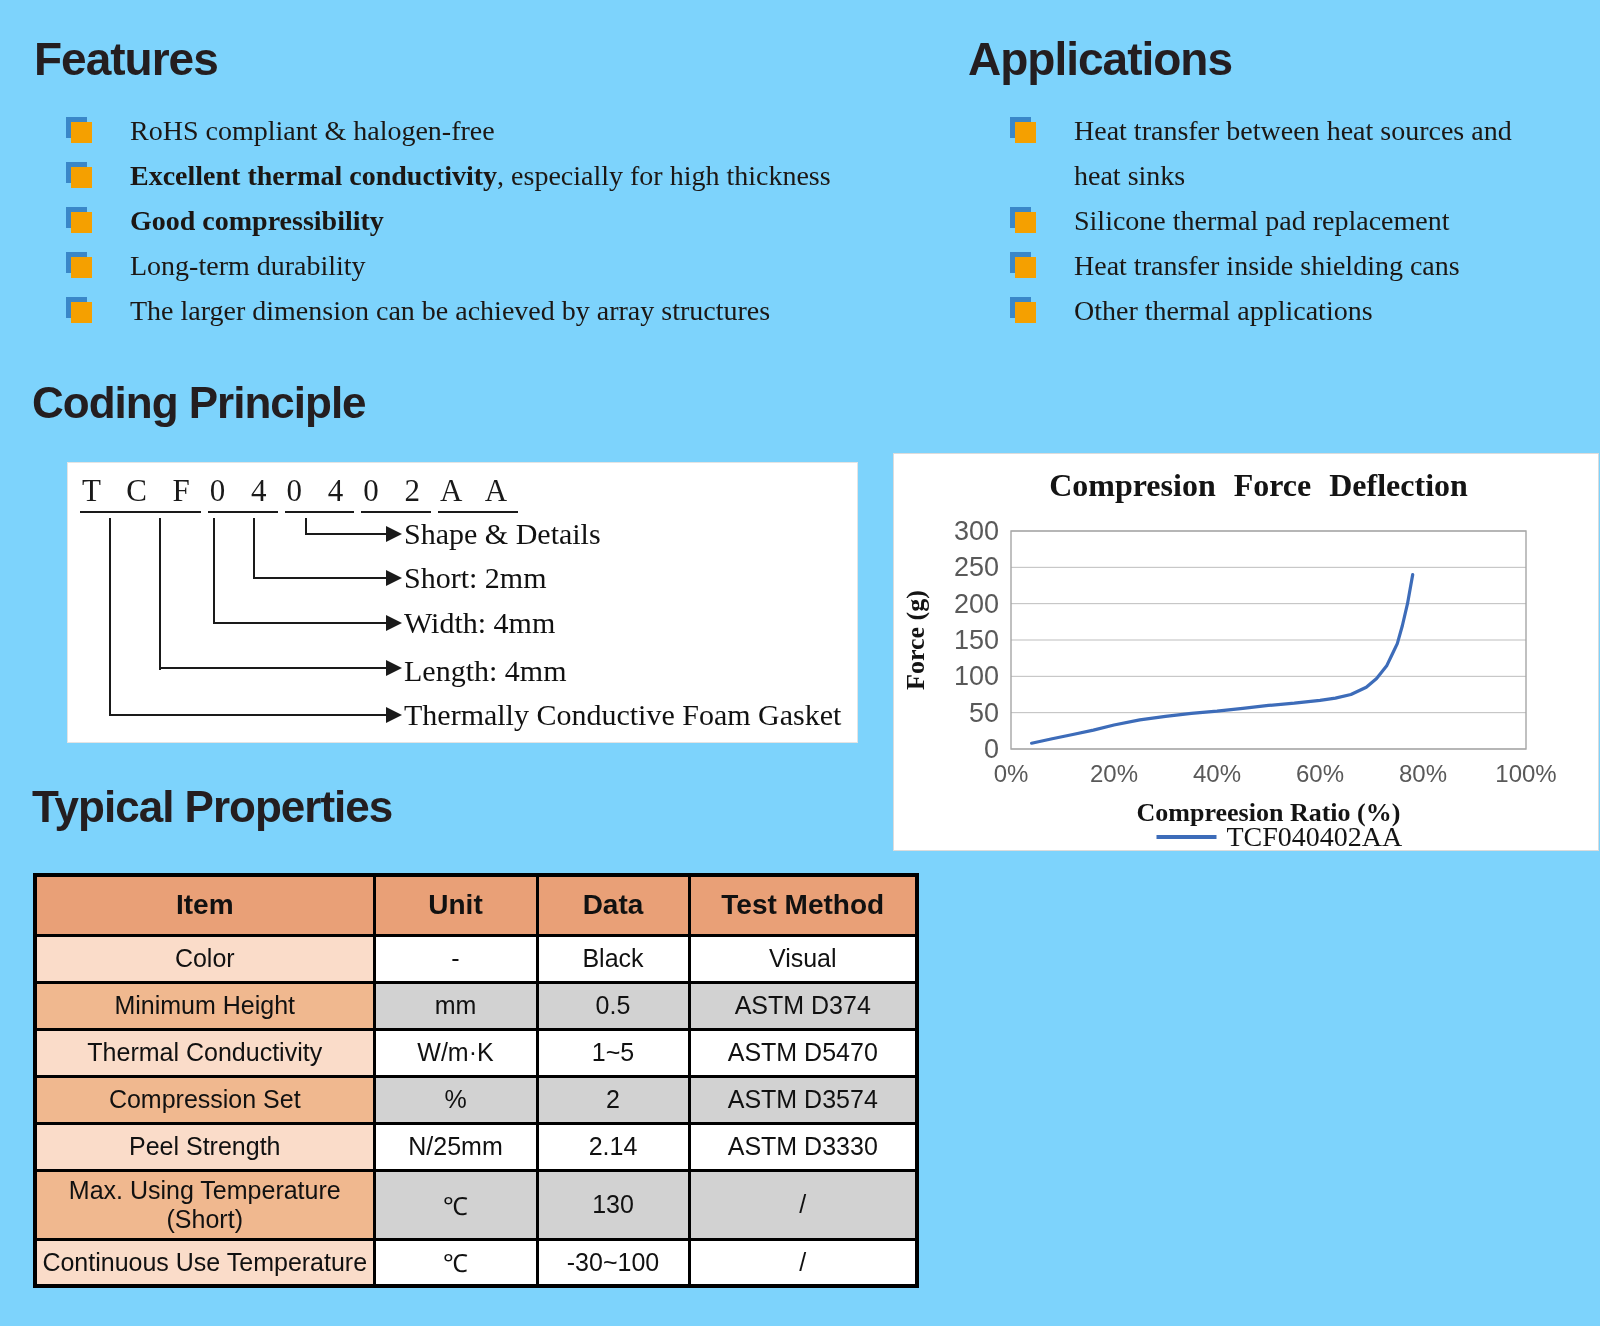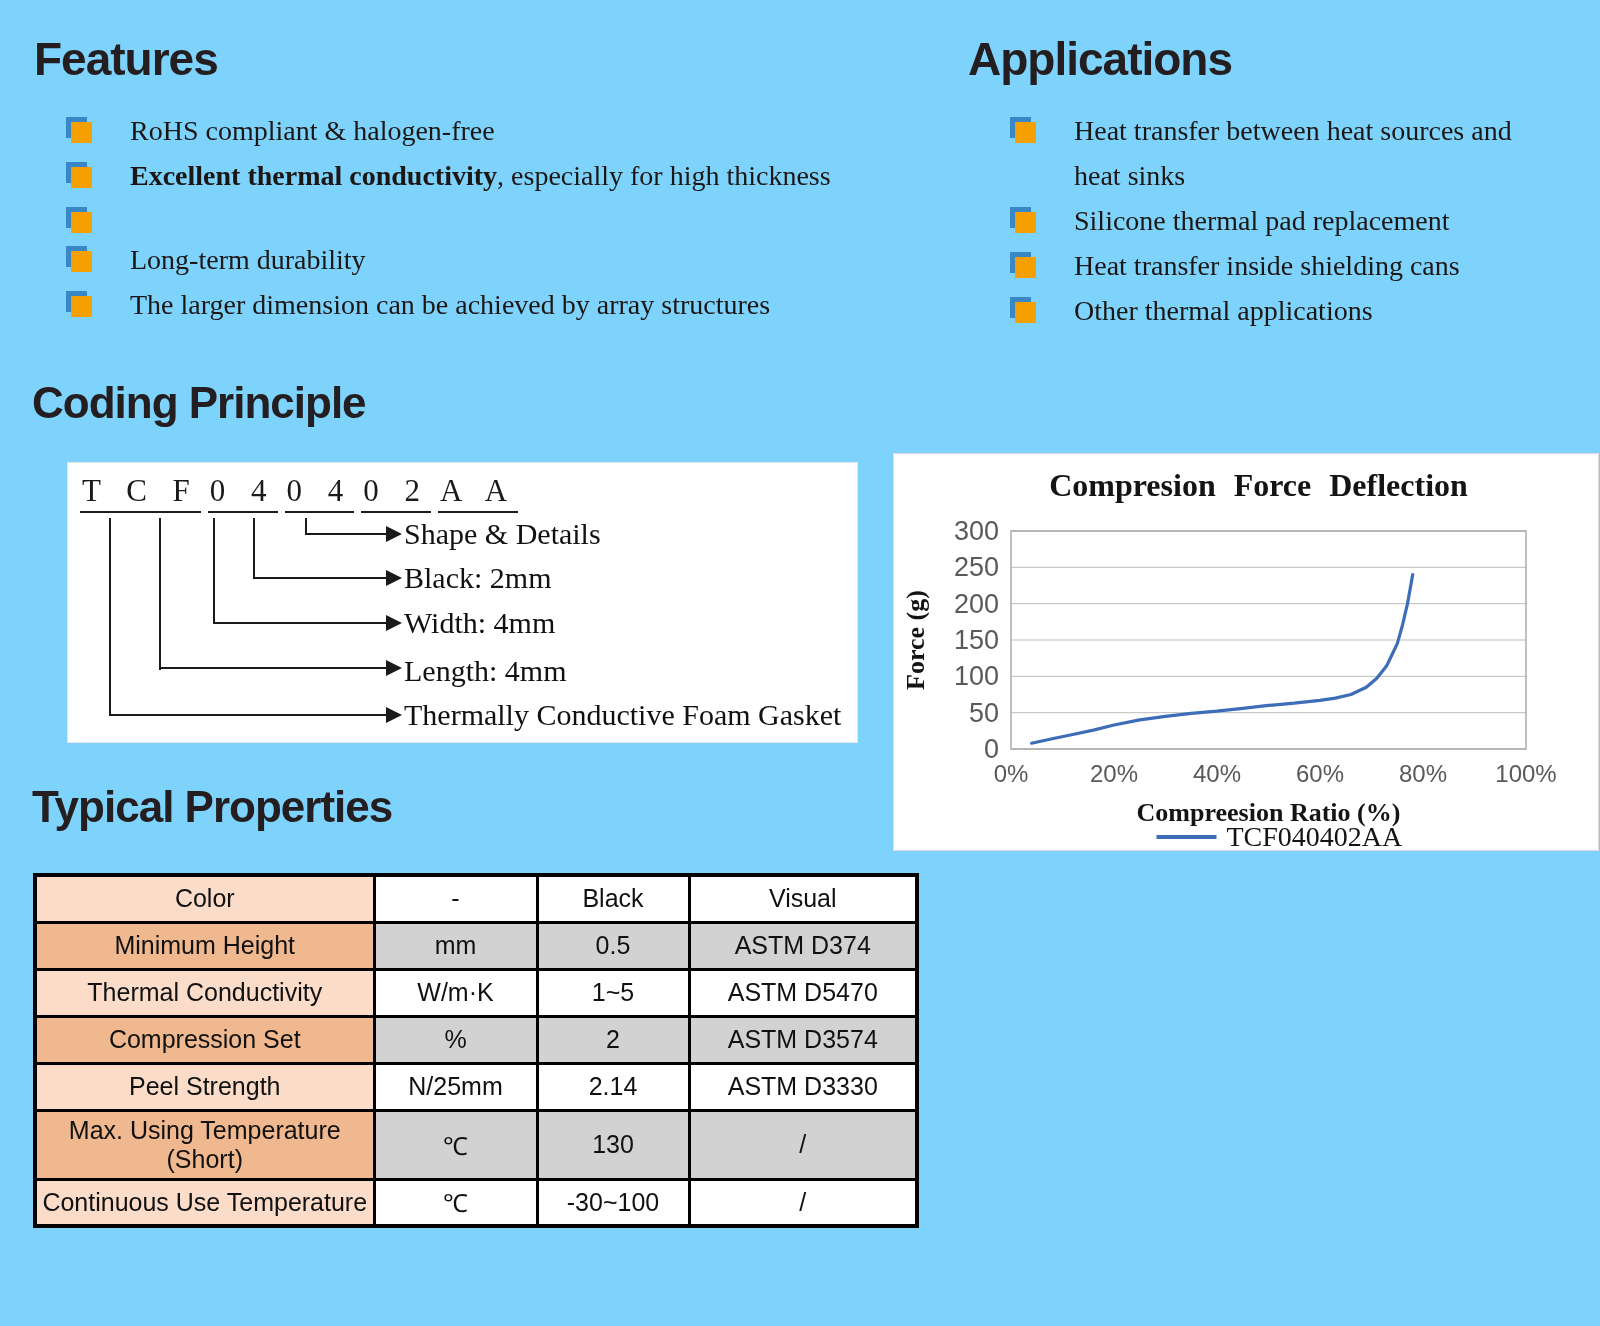--- a/index.html
+++ b/index.html
@@ -100,20 +100,21 @@
           <span class="sq-blue"></span>
           <span class="sq-orange"></span>
         </span>
       <span class="btext"><b>Excellent thermal conductivity</b><span>, especially for high thickness</span></span>
     </div>
     <div class="bitem">
       <span class="bullet">
           <span class="sq-blue"></span>
           <span class="sq-orange"></span>
         </span>
+      <span class="btext"><b>Good compressibility</b><span></span></span>
     </div>
     <div class="bitem">
       <span class="bullet">
           <span class="sq-blue"></span>
           <span class="sq-orange"></span>
         </span>
       <span class="btext"><b></b><span>Long-term durability</span></span>
     </div>
     <div class="bitem">
       <span class="bullet">
@@ -179,21 +180,21 @@
     <div class="hline" style="left:185px; top:114px; width:133px;"></div>
     <div class="arrowhead" style="left:318px; top:107px;"></div>
     <div class="hline" style="left:145px; top:159px; width:173px;"></div>
     <div class="arrowhead" style="left:318px; top:152px;"></div>
     <div class="hline" style="left:91px;  top:204px; width:227px;"></div>
     <div class="arrowhead" style="left:318px; top:197px;"></div>
     <div class="hline" style="left:41px;  top:251px; width:277px;"></div>
     <div class="arrowhead" style="left:318px; top:244px;"></div>
 
     <div class="code-label" style="top:53px;">Shape &amp; Details</div>
-    <div class="code-label" style="top:97px;">Black: 2mm</div>
+    <div class="code-label" style="top:97px;">Short: 2mm</div>
     <div class="code-label" style="top:142px;">Width: 4mm</div>
     <div class="code-label" style="top:190px;">Length: 4mm</div>
     <div class="code-label" style="top:234px;">Thermally Conductive Foam Gasket</div>
   </div>
 
   <div id="chart-wrap">
     <svg id="chart-svg" width="704" height="396" viewBox="0 0 704 396" xmlns="http://www.w3.org/2000/svg">
         <line x1="117" y1="295" x2="632" y2="295" stroke="#bdbdbd" stroke-width="1"></line>
         <line x1="117" y1="258.6666666666667" x2="632" y2="258.6666666666667" stroke="#bdbdbd" stroke-width="1"></line>
         <line x1="117" y1="222.33333333333334" x2="632" y2="222.33333333333334" stroke="#bdbdbd" stroke-width="1"></line>
@@ -228,20 +229,26 @@
 
   <div id="props-table-wrap">
     <table id="props">
       <colgroup>
           <col class="c-item">
           <col class="c-unit">
           <col class="c-data">
           <col class="c-test">
         </colgroup>
       <tbody>
+          <tr style="height:60px;">
+        <th>Item</th>
+        <th>Unit</th>
+        <th>Data</th>
+        <th>Test Method</th>
+      </tr>
       <tr class="r">
         <td class="item-odd">Color</td>
         <td class="cell-white">-</td>
         <td class="cell-white">Black</td>
         <td class="cell-white">Visual</td>
       </tr>
       <tr class="r">
         <td class="item-even">Minimum Height</td>
         <td class="cell-gray">mm</td>
         <td class="cell-gray">0.5</td>

